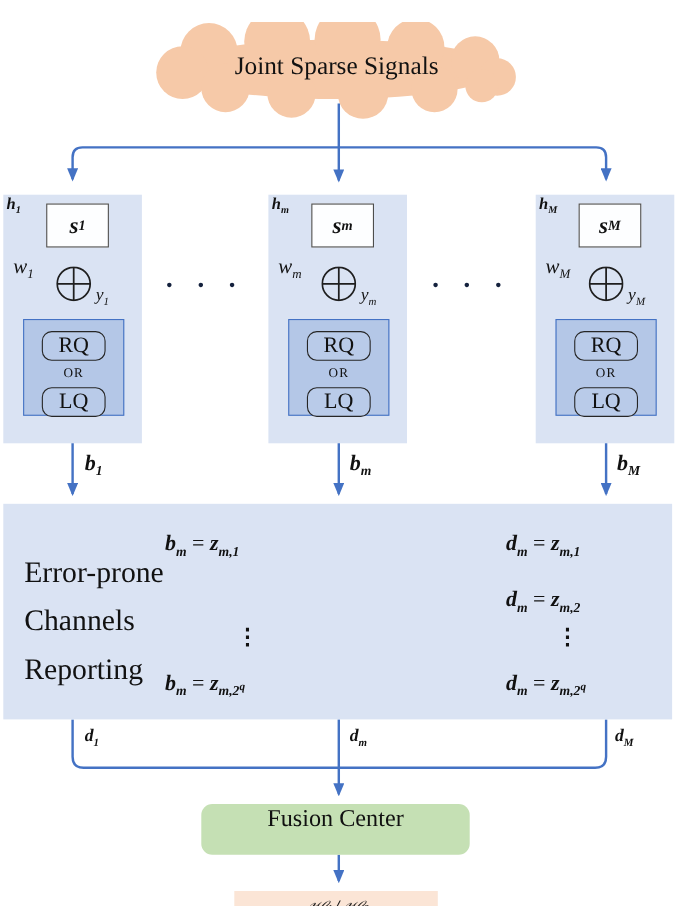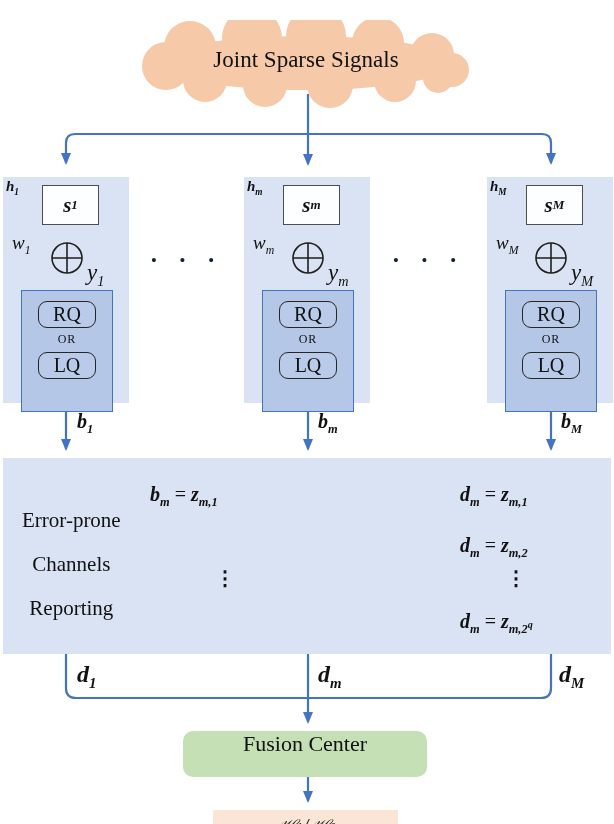--- a/index.html
+++ b/index.html
@@ -2,37 +2,37 @@
 <html><head>
 <meta charset="utf-8">
 <style>
   html,body{margin:0;padding:0;background:#ffffff;}
   body{font-family:"Liberation Serif", serif; color:#111;}
   #canvas{position:relative;width:614px;height:824px;overflow:hidden;background:#fff;margin-top:20px;}
   svg.layer{position:absolute;left:0;top:0;width:614px;height:824px;pointer-events:none;}
   .panel{position:absolute;top:157px;width:126px;height:226px;background:#dae3f3;}
   .sbox{position:absolute;left:39px;top:8px;width:55px;height:38px;background:#fdfeff;border:1.4px solid #4d4d4d;
         display:flex;align-items:center;justify-content:center;font-size:21px;}
-  .quant{position:absolute;left:18px;top:113px;width:92px;height:122px;background:#b4c7e7;border:1.5px solid #4472c4;box-sizing:border-box;}
+  .quant{position:absolute;left:18px;top:113px;width:92px;height:88px;background:#b4c7e7;border:1.5px solid #4472c4;box-sizing:border-box;}
   .qbtn{position:absolute;left:16px;width:58px;height:27px;background:#b9cbe9;border:1.4px solid #262626;border-radius:9px;
         display:flex;align-items:center;justify-content:center;font-size:20px;box-sizing:border-box;}
   .or{position:absolute;left:0;top:41px;width:100%;text-align:center;font-size:12px;letter-spacing:1px;}
   .vec{font-weight:bold;font-style:italic;}
   .it{font-style:italic;}
   sub{font-size:0.62em;line-height:0;}
   sub sup{font-size:0.82em;vertical-align:super;line-height:0;}
   .hlab{position:absolute;left:3px;top:1px;font-size:15px;}
   .wlab{position:absolute;left:9px;top:55px;font-size:19px;}
-  .ylab{position:absolute;left:84px;top:83px;font-size:23px;}
+  .ylab{position:absolute;left:84px;top:83px;font-size:16px;}
   .adder{position:absolute;left:48px;top:65px;width:32px;height:32px;}
   .blab{position:absolute;top:390px;font-size:20px;}
-  .dlab{position:absolute;top:641px;font-size:24px;font-family:Liberation Serif, serif;}
+  .dlab{position:absolute;top:641px;font-size:16px;font-family:Liberation Serif, serif;}
   .dots{position:absolute;top:226px;width:74px;text-align:center;font-size:25px;font-weight:bold;color:#14213d;letter-spacing:7px;}
   .chanbox{position:absolute;left:3px;top:438px;width:608px;height:196px;background:#dae3f3;}
-  .chantitle{position:absolute;left:22px;top:478px;font-size:21px;line-height:44px;text-align:center;}
+  .chantitle{position:absolute;left:22px;top:478px;font-size:27px;line-height:44px;}
   .chantitle span{display:block;}
   .eqrow{position:absolute;font-size:20px;white-space:nowrap;}
   .eqrow .eq{margin:0 5px;font-style:normal;font-weight:normal;}
   .eqleft{left:150px;width:145px;text-align:left;}
   .eqright{left:460px;text-align:left;}
   .vdots{position:absolute;top:546px;width:30px;text-align:center;font-size:20px;font-weight:bold;}
   .cloudtext{position:absolute;left:155px;top:27px;width:302px;text-align:center;font-size:23px;}
   .fusion{position:absolute;left:183px;top:711px;width:244px;height:46px;background:#c5e0b4;border-radius:10px;
           display:flex;align-items:flex-start;justify-content:center;font-size:22px;}
   .hypo{position:absolute;left:213px;top:790px;width:185px;height:33px;background:#fbe5d6;
@@ -209,20 +209,21 @@
 
   <div class="chanbox"></div>
   <div class="chantitle">
     <span>Error-prone</span>
     <span>Channels</span>
     <span>Reporting</span>
   </div>
 
   <div class="eqrow eqleft" style="top:463px;"><span class="vec">b</span><sub class="vec">m</sub><span class="eq">=</span><span class="vec">z</span><sub class="vec"><span>m,1</span><sup></sup></sub></div>
   <div class="vdots" style="left:210px;">⋮</div>
+  <div class="eqrow eqleft" style="top:590px;"><span class="vec">b</span><sub class="vec">m</sub><span class="eq">=</span><span class="vec">z</span><sub class="vec"><span>m,2</span><sup>q</sup></sub></div>
 
   <div class="eqrow eqright" style="top:463px;"><span class="vec">d</span><sub class="vec">m</sub><span class="eq">=</span><span class="vec">z</span><sub class="vec"><span>m,1</span><sup></sup></sub></div>
   <div class="eqrow eqright" style="top:514px;"><span class="vec">d</span><sub class="vec">m</sub><span class="eq">=</span><span class="vec">z</span><sub class="vec"><span>m,2</span><sup></sup></sub></div>
   <div class="vdots" style="left:501px;">⋮</div>
   <div class="eqrow eqright" style="top:590px;"><span class="vec">d</span><sub class="vec">m</sub><span class="eq">=</span><span class="vec">z</span><sub class="vec"><span>m,2</span><sup>q</sup></sub></div>
 
   <div class="dlab" style="left:77px;"><span class="vec">d</span><sub class="vec">1</sub></div>
   <div class="dlab" style="left:318px;"><span class="vec">d</span><sub class="vec">m</sub></div>
   <div class="dlab" style="left:559px;"><span class="vec">d</span><sub class="vec">M</sub></div>
 

